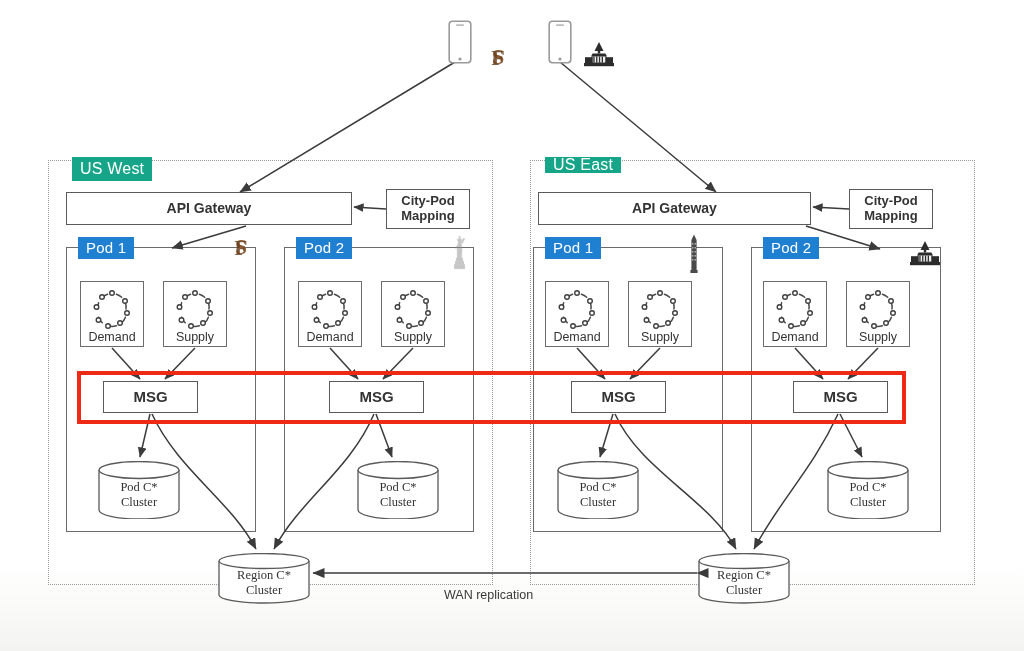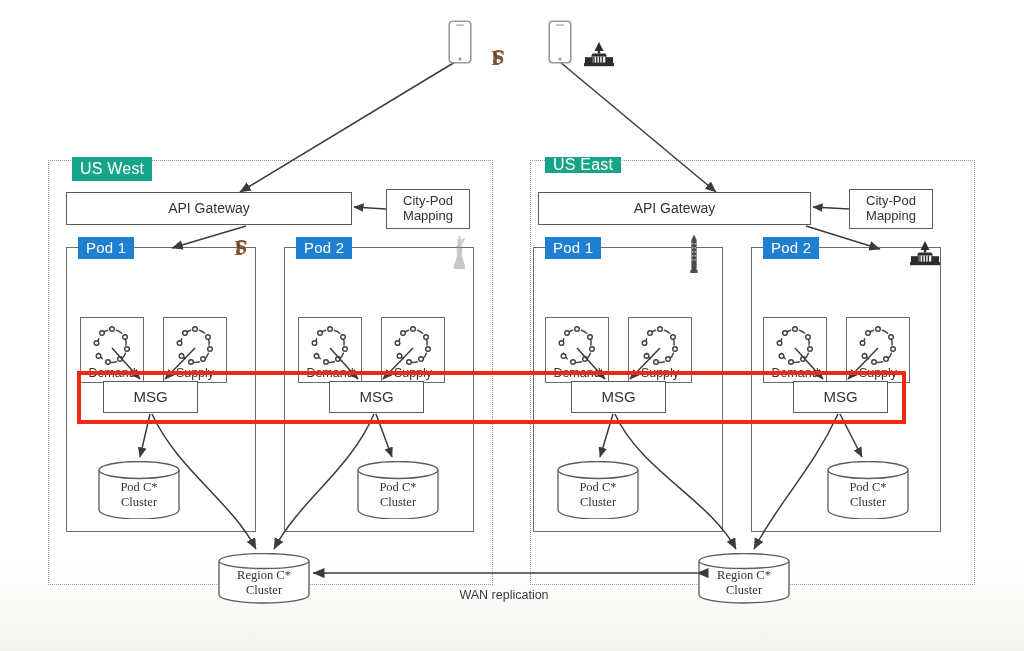--- a/index.html
+++ b/index.html
@@ -35,20 +35,21 @@
     position: absolute;
     box-sizing: border-box;
     background: #ffffff;
     border: 1.3px solid #5a5a5a;
     color: #333333;
     display: flex;
     align-items: center;
     justify-content: center;
     text-align: center;
     line-height: 1.15;
+    font-weight: bold;
   }
   .container-box {
     position: absolute;
     box-sizing: border-box;
     background: transparent;
     border: 1.3px solid #6b6b6b;
   }
   .region-box {
     position: absolute;
     box-sizing: border-box;
@@ -79,21 +80,20 @@
   .ringbox {
     position: absolute;
     box-sizing: border-box;
     background: #ffffff;
     border: 1.3px solid #6b6b6b;
     display: flex;
     flex-direction: column;
     align-items: center;
     justify-content: flex-end;
     padding-bottom: 1px;
-    margin-top: 36px;
   }
   .ringbox .ring-svg { display: block; margin-top: 3px; }
   .ringbox .ring-label {
     color: #333333;
     line-height: 1;
     padding-bottom: 2px;
   }
 
   
   .cyl {
@@ -109,21 +109,20 @@
     line-height: 1.2;
     font-family: Liberation Serif, serif;
   }
 
   
   .icon-abs { position: absolute; }
   .wan-label {
     position: absolute;
     font-size: 12.5px;
     color: #3a3a3a;
-    text-align: center;
     white-space: nowrap;
   }
 </style>
 </head>
 <body>
 
 <div id="canvas">
 
   <div class="bg-band" style="top:560px;height:91px;"></div>
 

